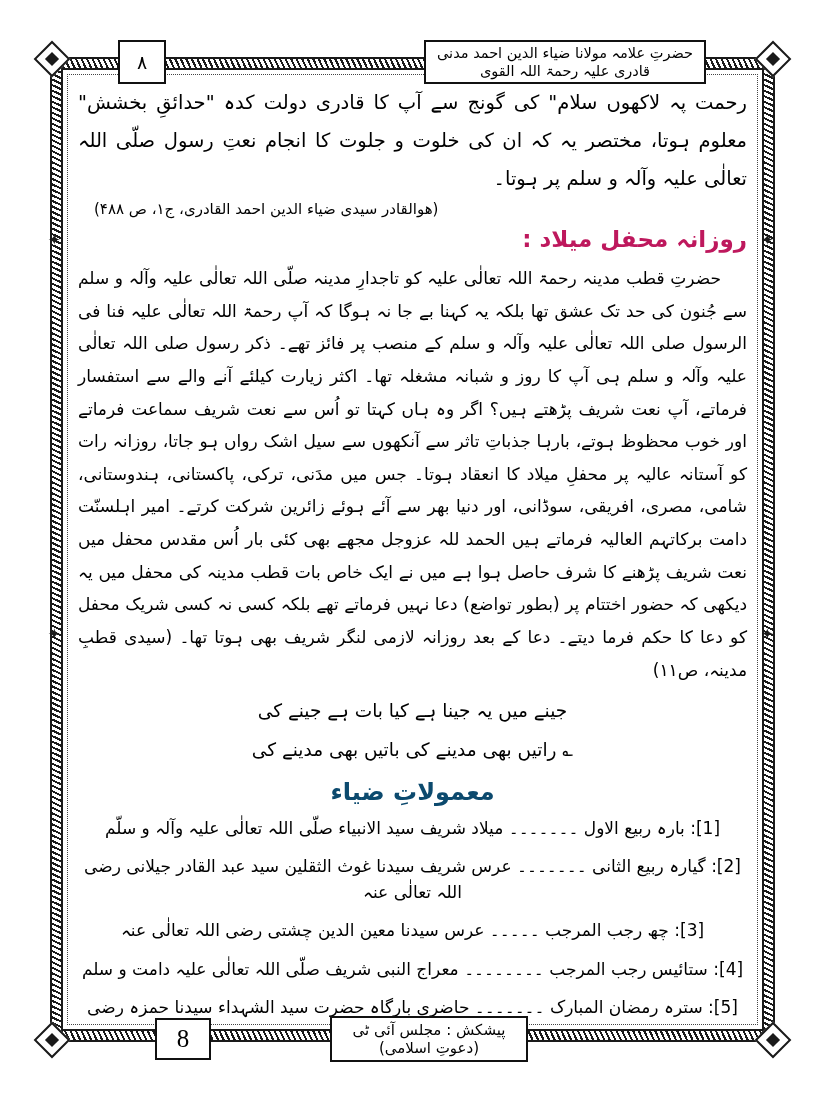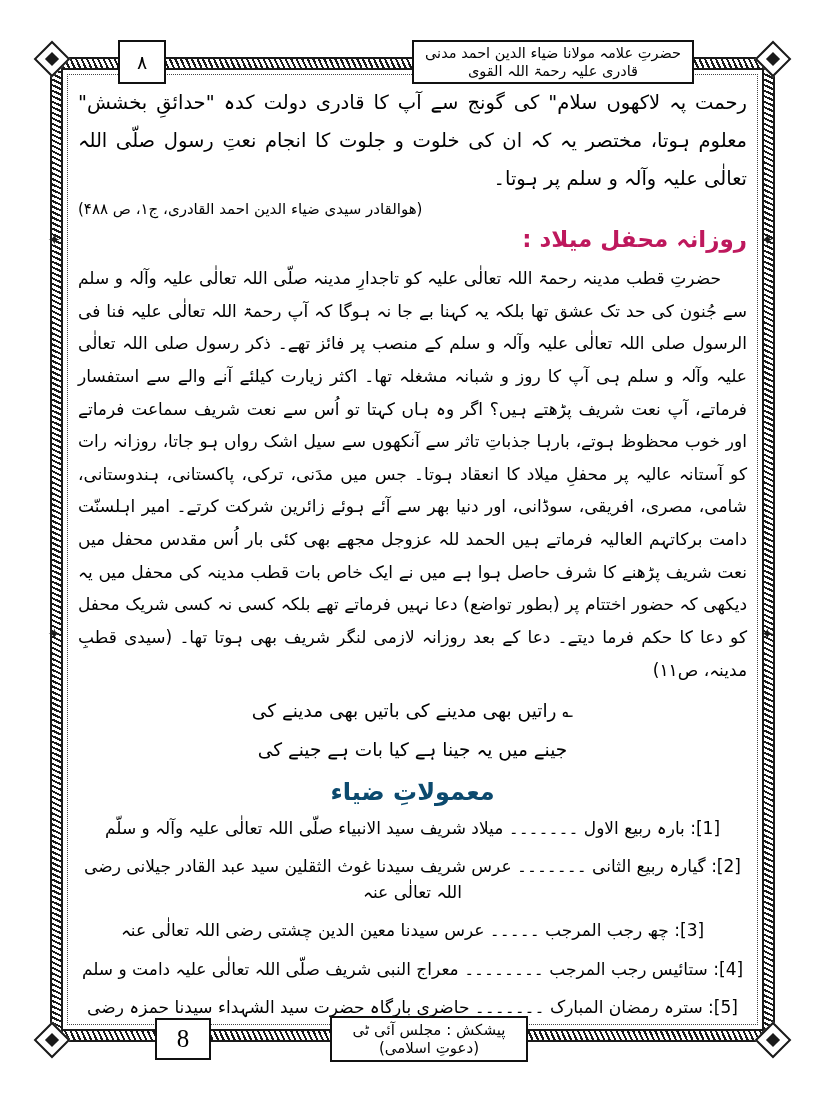--- a/index.html
+++ b/index.html
@@ -36,32 +36,32 @@
   .corner::after { content:""; position:absolute; inset:13px; background:#1a1a1a;
     transform:rotate(45deg); }
   .medal { position:absolute; width:16px; height:16px; z-index:2; }
   .medal::before { content:"✦"; position:absolute; left:0; top:-3px; font-size:15px; color:#1a1a1a; }
   .medal.ml { left:-2px; } .medal.mr { right:-2px; }
 
   
   .hbox { position:absolute; background:#fff; border:2px solid #111; box-sizing:border-box;
     display:flex; align-items:center; justify-content:center; z-index:5; text-align:center; }
   .box-pagenum-top { left:118px; top:40px; width:48px; height:44px; font-size:19px; }
-  .box-title { left:412px; top:40px; width:282px; height:44px; font-size:14.5px;
+  .box-title { left:424px; top:40px; width:282px; height:44px; font-size:14.5px;
     direction:rtl; padding:0 6px; line-height:1.25; }
   .box-pagenum-bottom { left:155px; top:1018px; width:56px; height:42px;
     font-family:"Liberation Serif", serif; font-size:25px; }
   .box-publisher { left:330px; top:1016px; width:198px; height:46px; font-size:15px;
     direction:rtl; padding:16px 6px; }
 
   
   .content { position:absolute; left:78px; right:78px; top:84px; z-index:4;
     direction:rtl; text-align:justify; }
   .para1 { font-size:19.5px; line-height:1.95; margin:0 0 2px; }
-  .citation { direction:rtl; text-align:left; font-size:15px; margin:0 0 8px; }
+  .citation { direction:rtl; text-align:left; font-size:15px; margin:0 16px 8px; }
   .h-right { color:#be185d; font-size:23px; font-weight:bold; text-align:right;
     margin:2px 0 10px; }
   .para2 { font-size:17px; line-height:1.92; margin:0 0 6px; text-indent:26px; }
   .poetry { text-align:center; font-size:18.5px; line-height:2.1; margin:4px 0 2px; }
   .h-center { color:#0c4a6e; font-size:24px; font-weight:bold; text-align:center;
     margin:8px 0 10px; }
   .majalis-list { margin-top:4px; }
   .list-row { font-size:17px; line-height:1.5; margin:0 0 13px; text-align:center; }
   .list-row .num { letter-spacing:0.5px; }
 </style>
@@ -93,22 +93,22 @@
     <span>حضرتِ علامہ مولانا ضیاء الدین احمد مدنی قادری علیہ رحمۃ اللہ القوی</span>
   </div>
 
   <div class="content">
     <p class="para1">رحمت پہ لاکھوں سلام" کی گونج سے آپ کا قادری دولت کدہ "حدائقِ بخشش" معلوم ہوتا، مختصر یہ کہ ان کی خلوت و جلوت کا انجام نعتِ رسول صلّی اللہ تعالٰی علیہ وآلہ و سلم پر ہوتا۔</p>
     <p class="citation">(ھوالقادر سیدی ضیاء الدین احمد القادری، ج۱، ص ۴۸۸)</p>
     <h2 class="h-right">روزانہ محفل میلاد :</h2>
     <p class="para2">حضرتِ قطب مدینہ رحمۃ اللہ تعالٰی علیہ کو تاجدارِ مدینہ صلّی اللہ تعالٰی علیہ وآلہ و سلم سے جُنون کی حد تک عشق تھا بلکہ یہ کہنا بے جا نہ ہوگا کہ آپ رحمۃ اللہ تعالٰی علیہ فنا فی الرسول صلی اللہ تعالٰی علیہ وآلہ و سلم کے منصب پر فائز تھے۔ ذکر رسول صلی اللہ تعالٰی علیہ وآلہ و سلم ہی آپ کا روز و شبانہ مشغلہ تھا۔ اکثر زیارت کیلئے آنے والے سے استفسار فرماتے، آپ نعت شریف پڑھتے ہیں؟ اگر وہ ہاں کہتا تو اُس سے نعت شریف سماعت فرماتے اور خوب محظوظ ہوتے، بارہا جذباتِ تاثر سے آنکھوں سے سیل اشک رواں ہو جاتا، روزانہ رات کو آستانہ عالیہ پر محفلِ میلاد کا انعقاد ہوتا۔ جس میں مدَنی، ترکی، پاکستانی، ہندوستانی، شامی، مصری، افریقی، سوڈانی، اور دنیا بھر سے آئے ہوئے زائرین شرکت کرتے۔ امیر اہلسنّت دامت برکاتہم العالیہ فرماتے ہیں الحمد للہ عزوجل مجھے بھی کئی بار اُس مقدس محفل میں نعت شریف پڑھنے کا شرف حاصل ہوا ہے میں نے ایک خاص بات قطب مدینہ کی محفل میں یہ دیکھی کہ حضور اختتام پر (بطور تواضع) دعا نہیں فرماتے تھے بلکہ کسی نہ کسی شریک محفل کو دعا کا حکم فرما دیتے۔ دعا کے بعد روزانہ لازمی لنگر شریف بھی ہوتا تھا۔ (سیدی قطبِ مدینہ، ص۱۱)</p>
 
     <div class="poetry">
+      <div>جینے میں یہ جینا ہے کیا بات ہے جینے کی</div>
       <div>؎ راتیں بھی مدینے کی باتیں بھی مدینے کی</div>
-      <div>جینے میں یہ جینا ہے کیا بات ہے جینے کی</div>
     </div>
 
     <h2 class="h-center">معمولاتِ ضیاء</h2>
 
     <div class="majalis-list">
       <div class="list-row">
         <span class="num">[1]:</span>
         <span class="txt">بارہ ربیع الاول ۔۔۔۔۔۔۔ میلاد شریف سید الانبیاء صلّی اللہ تعالٰی علیہ وآلہ و سلّم</span>
       </div>
       <div class="list-row">

